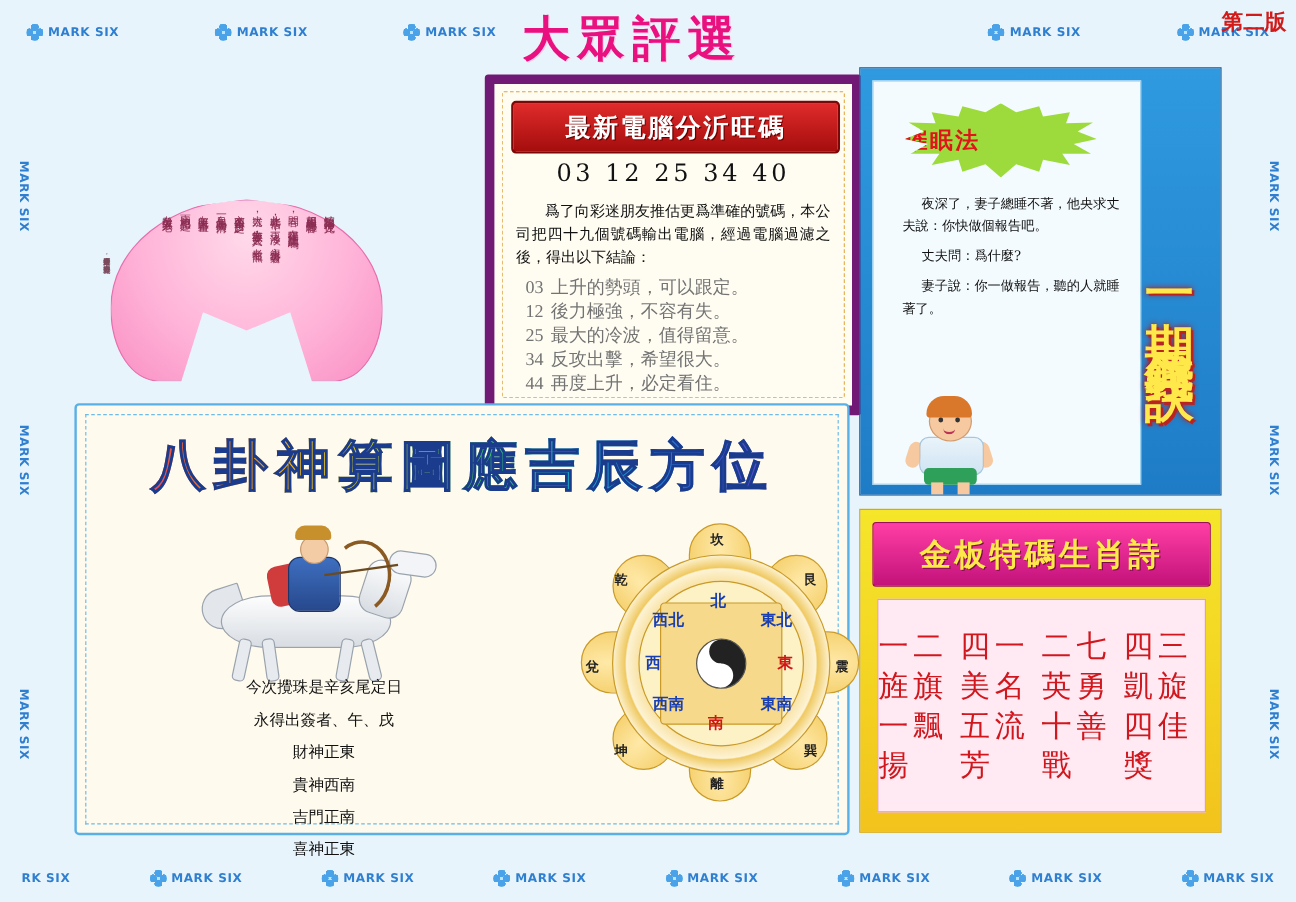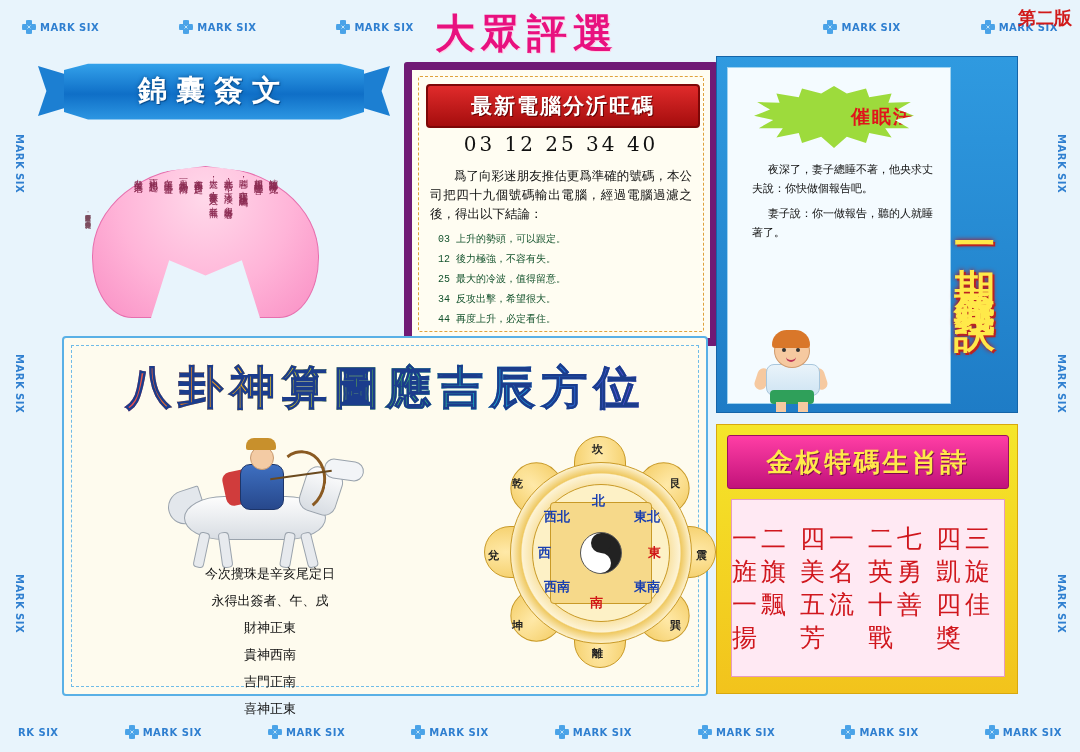--- a/index.html
+++ b/index.html
@@ -133,22 +133,22 @@
     font-size:20px;color:#111;letter-spacing:3px;
   }
   .cbox .para{
     position:absolute;left:18px;top:96px;width:262px;
     font-family:"DejaVu Serif","Liberation Serif",serif;
     font-size:12.5px;color:#111;line-height:19px;text-align:justify;
     text-indent:24px;
   }
   .cbox .lines{
     position:absolute;left:26px;top:160px;width:256px;
-    font-family:Liberation Mono, monospace;
-    font-size:10px;color:#14532d;line-height:20px;
+    font-family:Liberation Serif, serif;
+    font-size:15px;color:#737373;line-height:20px;
   }
   .cbox .lines div span.n{margin-right:6px;}
 
   
   .rbox{
     position:absolute;left:716px;top:56px;width:300px;height:355px;
     background:linear-gradient(180deg,#2f9ae0,#1e7cc6);
     border:1px solid #1464a8;
   }
   .rbox .white{
@@ -156,21 +156,21 @@
     background:#f4fbff;border:1px solid #9fd2ef;
   }
   .starburst{
     position:absolute;left:26px;top:18px;width:160px;height:62px;
     background:#9ddb3c;
     clip-path:polygon(50% 0%,58% 12%,70% 4%,72% 18%,86% 12%,84% 27%,98% 26%,
                       90% 38%,100% 48%,88% 55%,97% 68%,82% 68%,86% 83%,72% 76%,
                       70% 92%,58% 82%,50% 100%,42% 82%,30% 92%,28% 76%,14% 83%,
                       18% 68%,3% 68%,12% 55%,0% 48%,10% 38%,2% 26%,16% 27%,
                       14% 12%,28% 18%,30% 4%,42% 12%);
-    display:flex;align-items:center;justify-content:flex-end;
+    display:flex;align-items:center;justify-content:flex-start;
   }
   .starburst span{
     font-family:"DejaVu Serif","Liberation Serif",serif;
     font-size:19px;font-weight:bold;color:#e0151b;letter-spacing:2px;
   }
   .rbox .story{
     position:absolute;left:24px;top:92px;width:182px;
     font-family:"DejaVu Serif","Liberation Serif",serif;
     font-size:11px;color:#111;line-height:19px;
   }
@@ -353,26 +353,20 @@
     <span class="side-item">MARK SIX</span>
   </div>
   <div class="mark-strip mark-side mark-right">
     <span class="side-item">MARK SIX</span>
     <span class="side-item">MARK SIX</span>
     <span class="side-item">MARK SIX</span>
   </div>
 
   <div class="head-title">大眾評選</div>
 
-  <div class="banner">
-    <div class="tail-l"></div>
-    <div class="tail-r"></div>
-    <div class="ribbon"></div>
-    <div class="txt">錦囊簽文</div>
-  </div>
 
   <div class="fan">
     <div class="shape"></div>
     <div class="cols">
       <div class="col">鮀泊得陽月後尤</div>
       <div class="col">相思兩地應離音</div>
       <div class="col">問春，在得陽江上聽鳥鳴</div>
       <div class="col">此非素信，更冷淡，永得出簽者</div>
       <div class="col">大疑，亦無歡喜之人，老龍無</div>
       <div class="col">亦凶多再吉少起</div>
@@ -398,20 +392,21 @@
     </div>
   </div>
 
   <div class="rbox">
     <div class="white">
       <div class="starburst">
         <span>催眠法</span>
       </div>
       <div class="story">
         <p>夜深了，妻子總睡不著，他央求丈夫說：你快做個報告吧。</p>
+        <p>丈夫問：爲什麼?</p>
         <p>妻子說：你一做報告，聽的人就睡著了。</p>
       </div>
       <div class="boy">
         <div class="arm l"></div>
         <div class="arm r"></div>
         <div class="shirt"></div>
         <div class="short"></div>
         <div class="leg l"></div>
         <div class="leg r"></div>
         <div class="head"></div>

